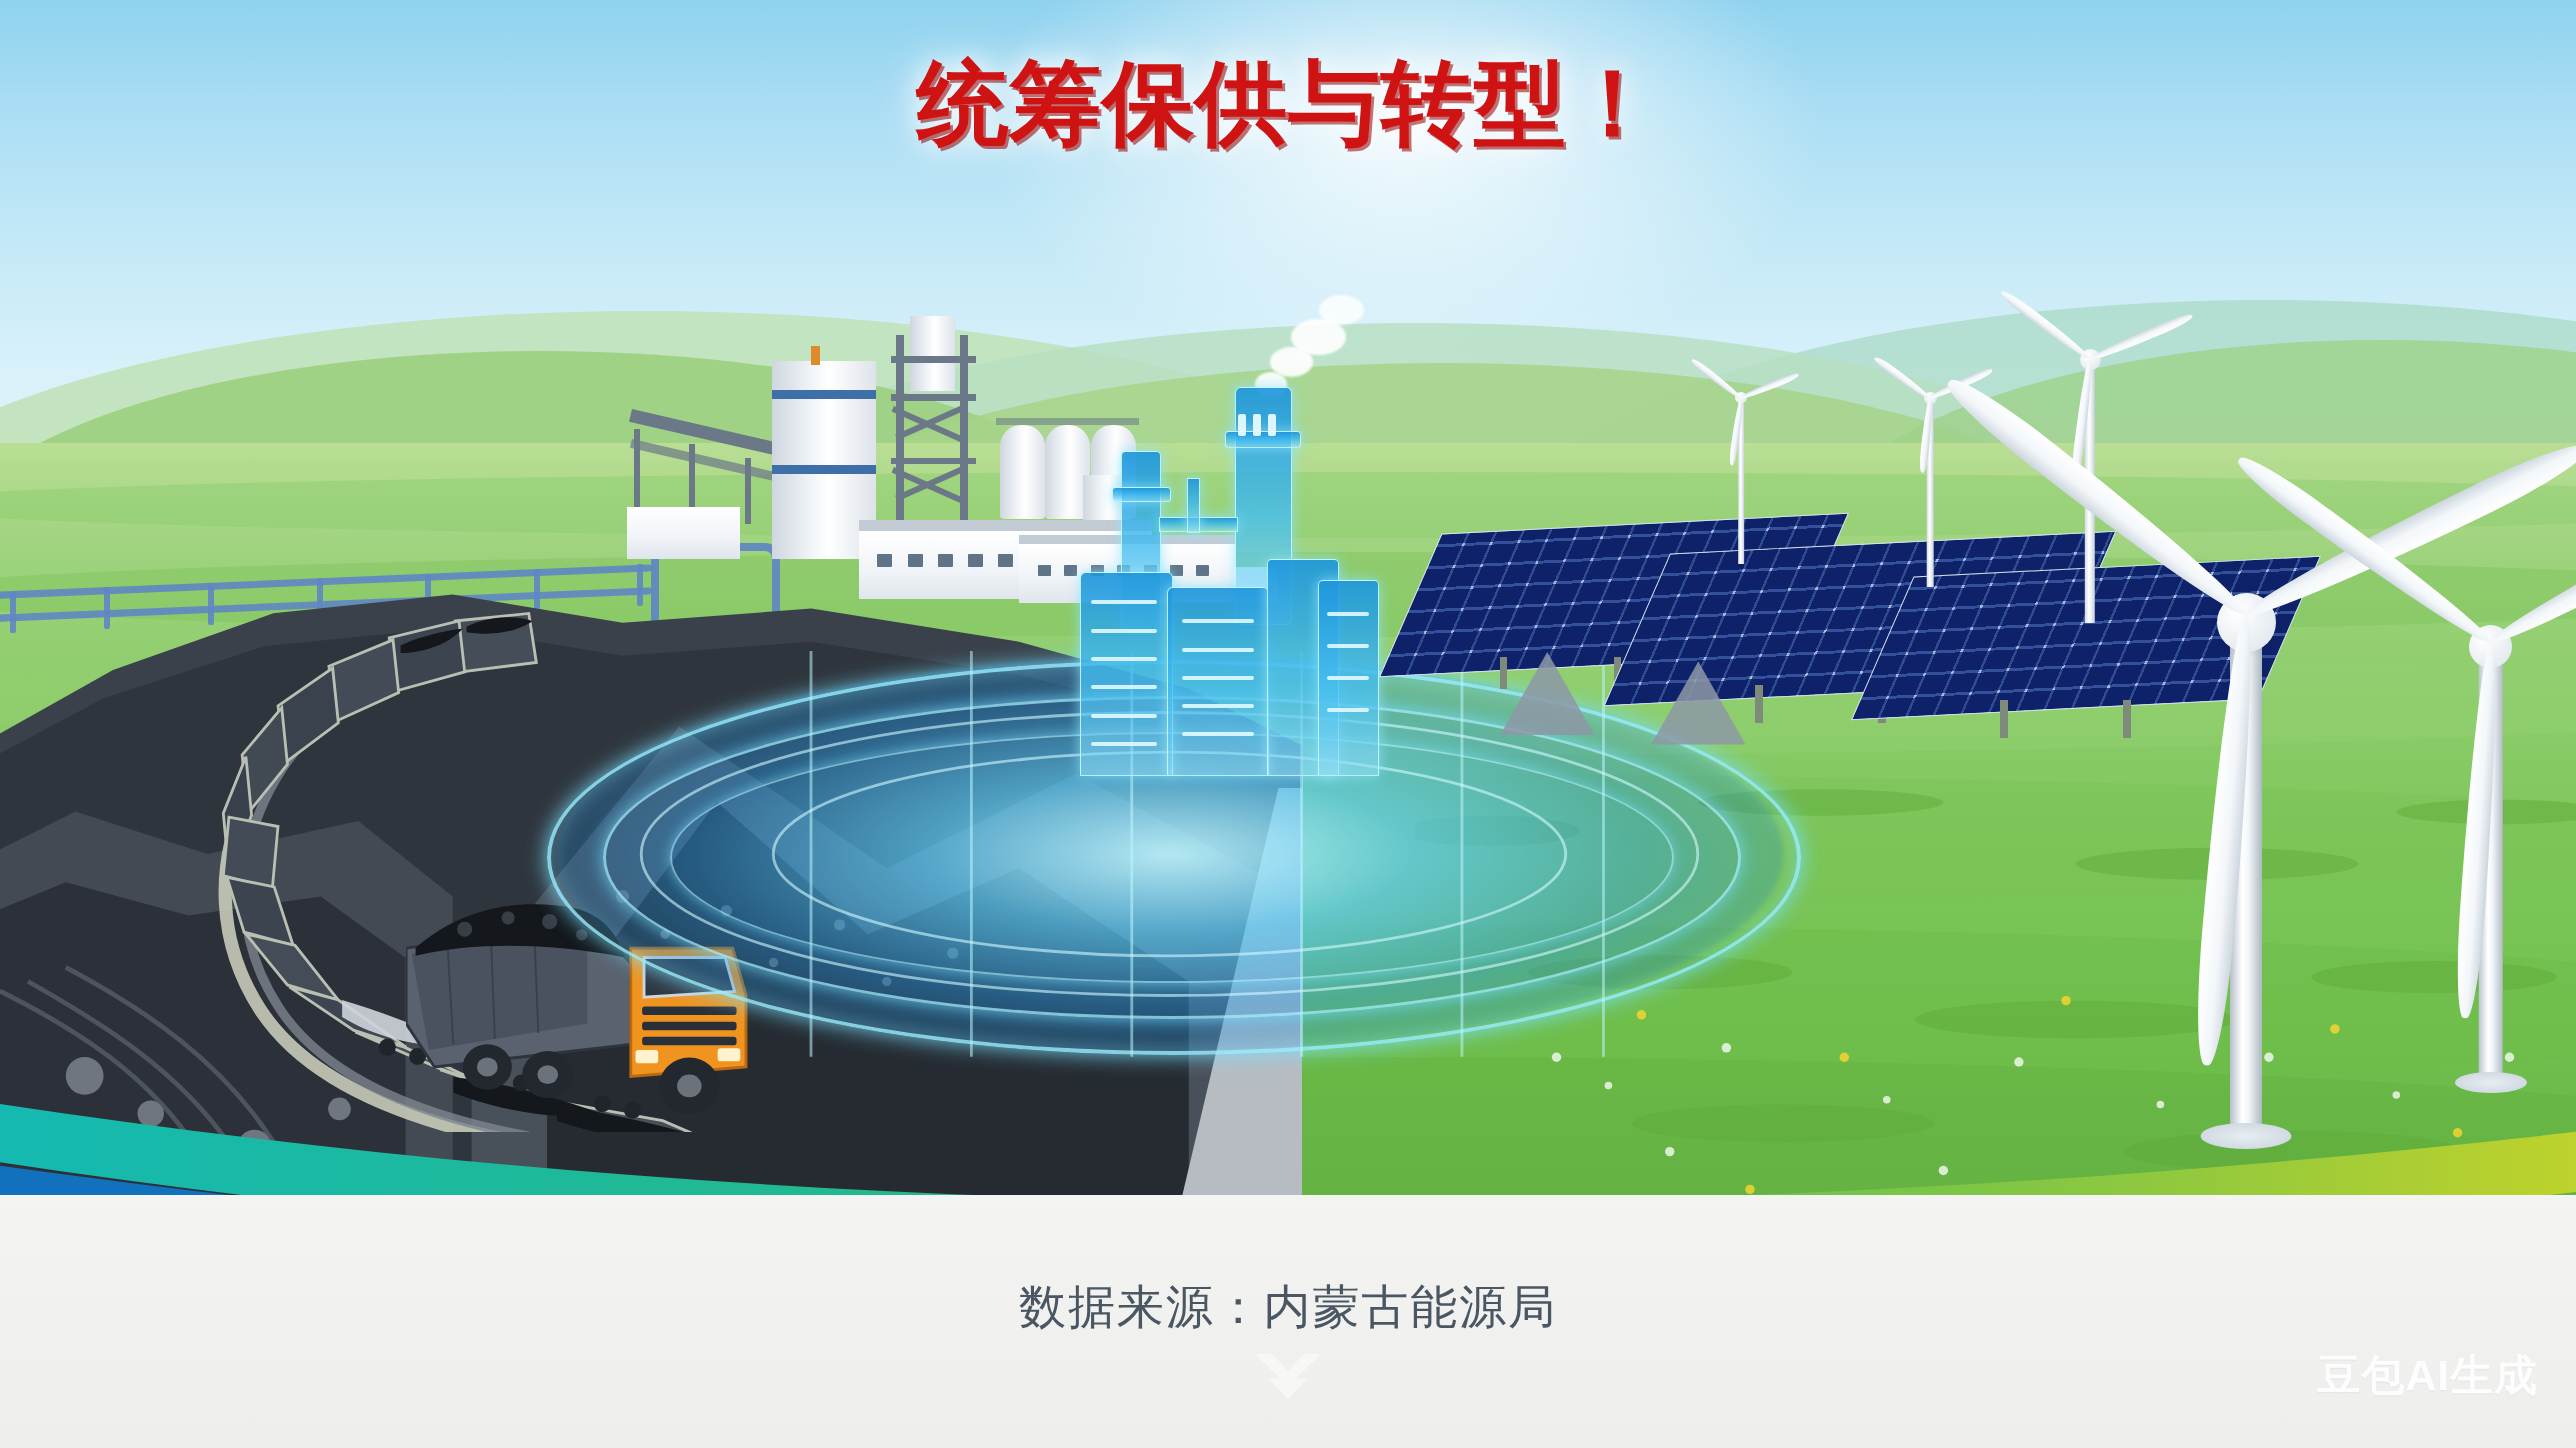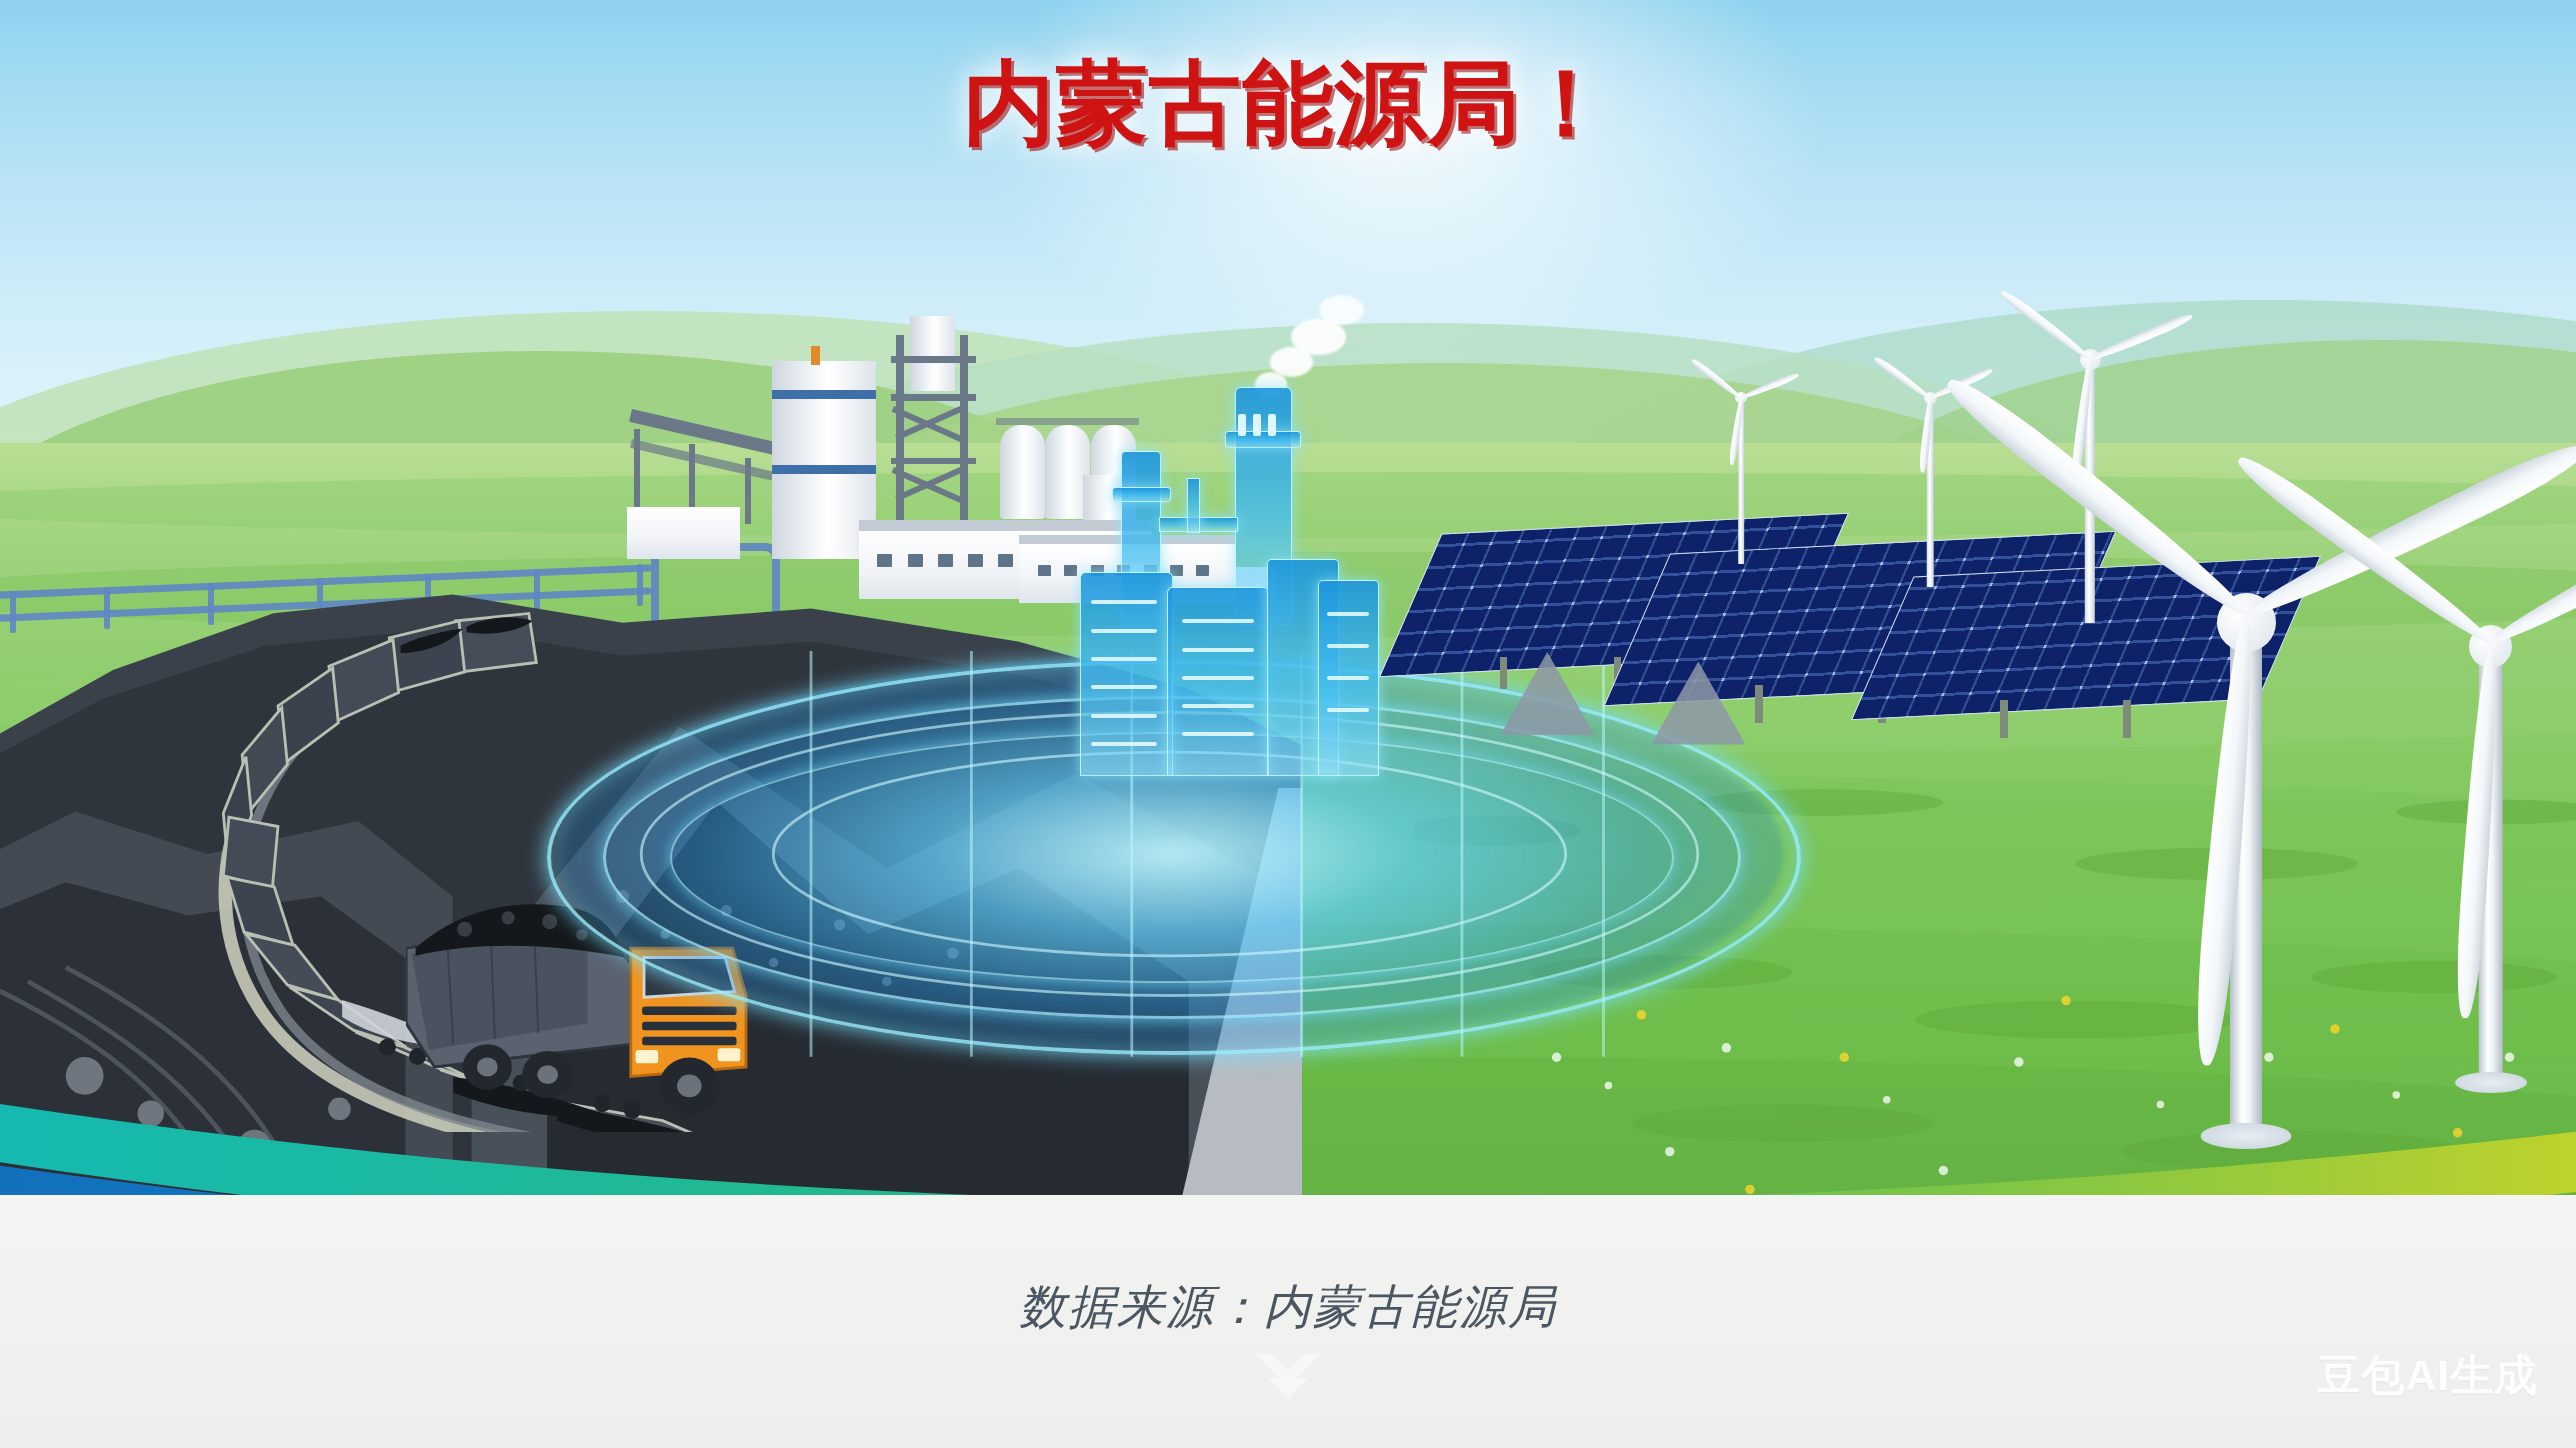--- a/index.html
+++ b/index.html
@@ -94,21 +94,21 @@
       background:radial-gradient(ellipse at center,#e7eef3,#c7d2da);}
 
   
   .ribbon{position:absolute;left:-38px;width:2661px;height:283px;}
   .ribbon svg{display:block;}
 
   
   .footer{position:absolute;left:0;bottom:0;width:2576px;height:253px;
      background:linear-gradient(180deg,#f4f4f2 0%,#f1f1ef 40%,#eeeeec 100%);}
   .footer-note{position:absolute;left:0;top:81px;width:100%;text-align:center;
-     font-size:47px;color:#4a5763;letter-spacing:1.9px;font-weight:400;font-style:italic;}
+     font-size:47px;color:#4a5763;letter-spacing:1.9px;font-weight:400;}
   .watermark{position:absolute;right:38px;bottom:43px;font-size:43px;font-weight:700;
      color:rgba(255,255,255,.92);letter-spacing:0.9px;text-shadow:0 0.9px 1.9px rgba(0,0,0,.05);}
   .wm-logo{position:absolute;left:50%;transform:translateX(-50%);bottom:26.4px;
      width:104px;height:85px;opacity:.55;}
 
   
   .title{position:absolute;left:0;top:49px;width:100%;text-align:center;z-index:40;
      font-size:92px;line-height:1.18;font-weight:700;color:#cf1212;letter-spacing:0.9px;
      text-shadow:2.8px 2.8px 0 rgba(150,0,0,.55), 0 0 24.5px rgba(255,255,255,.95), 0 0 47px rgba(255,255,255,.8);}
   .title .l2{display:block;}
@@ -515,18 +515,18 @@
   <div class="footer">
     <div class="footer-note">数据来源：内蒙古能源局</div>
     <svg class="wm-logo" viewBox="0 0 110 90">
       <path d="M20,18 L55,52 L90,18 L72,18 L55,36 L38,18 Z" fill="#ffffff" opacity=".85"></path>
       <path d="M34,44 L55,66 L76,44 L62,44 L55,52 L48,44 Z" fill="#ffffff" opacity=".85"></path>
     </svg>
     <div class="watermark">豆包AI生成</div>
   </div>
 
   <div class="title">
-    <span class="l2">内蒙古能源局！</span>
+    <span class="l2">统筹保供与转型！</span>
   </div>
 
 
 </div>
 
 
 </body></html>

